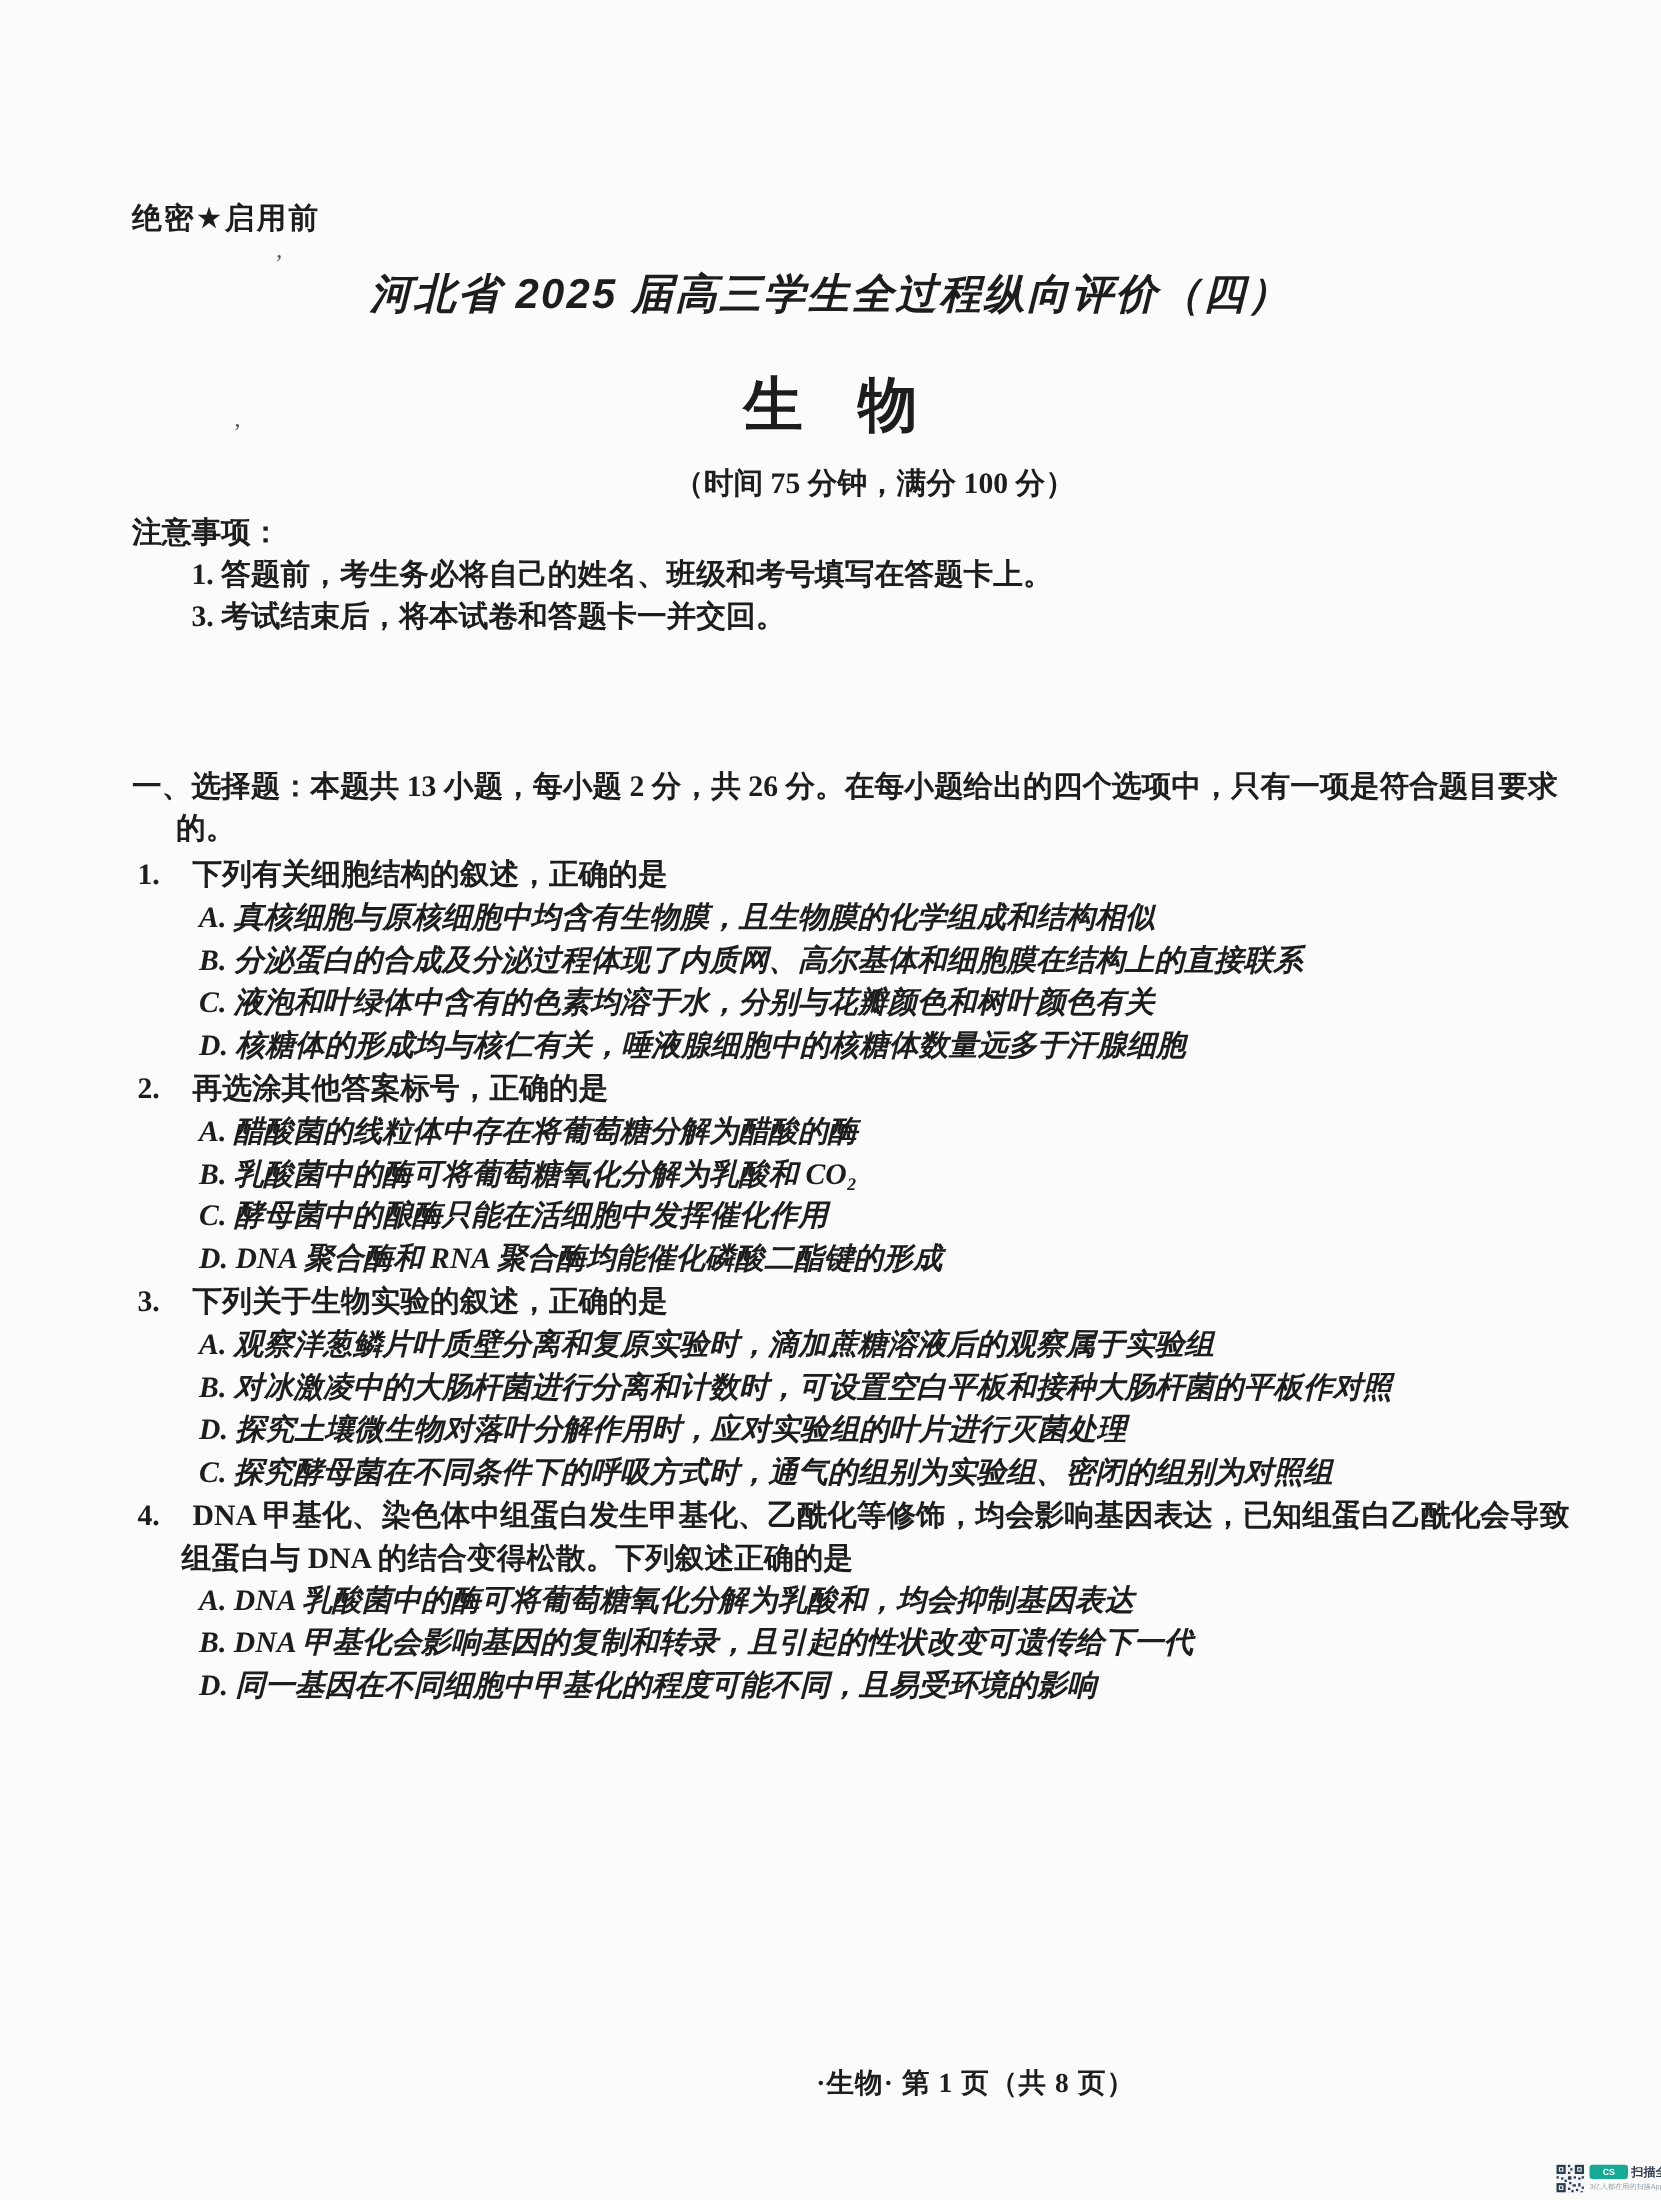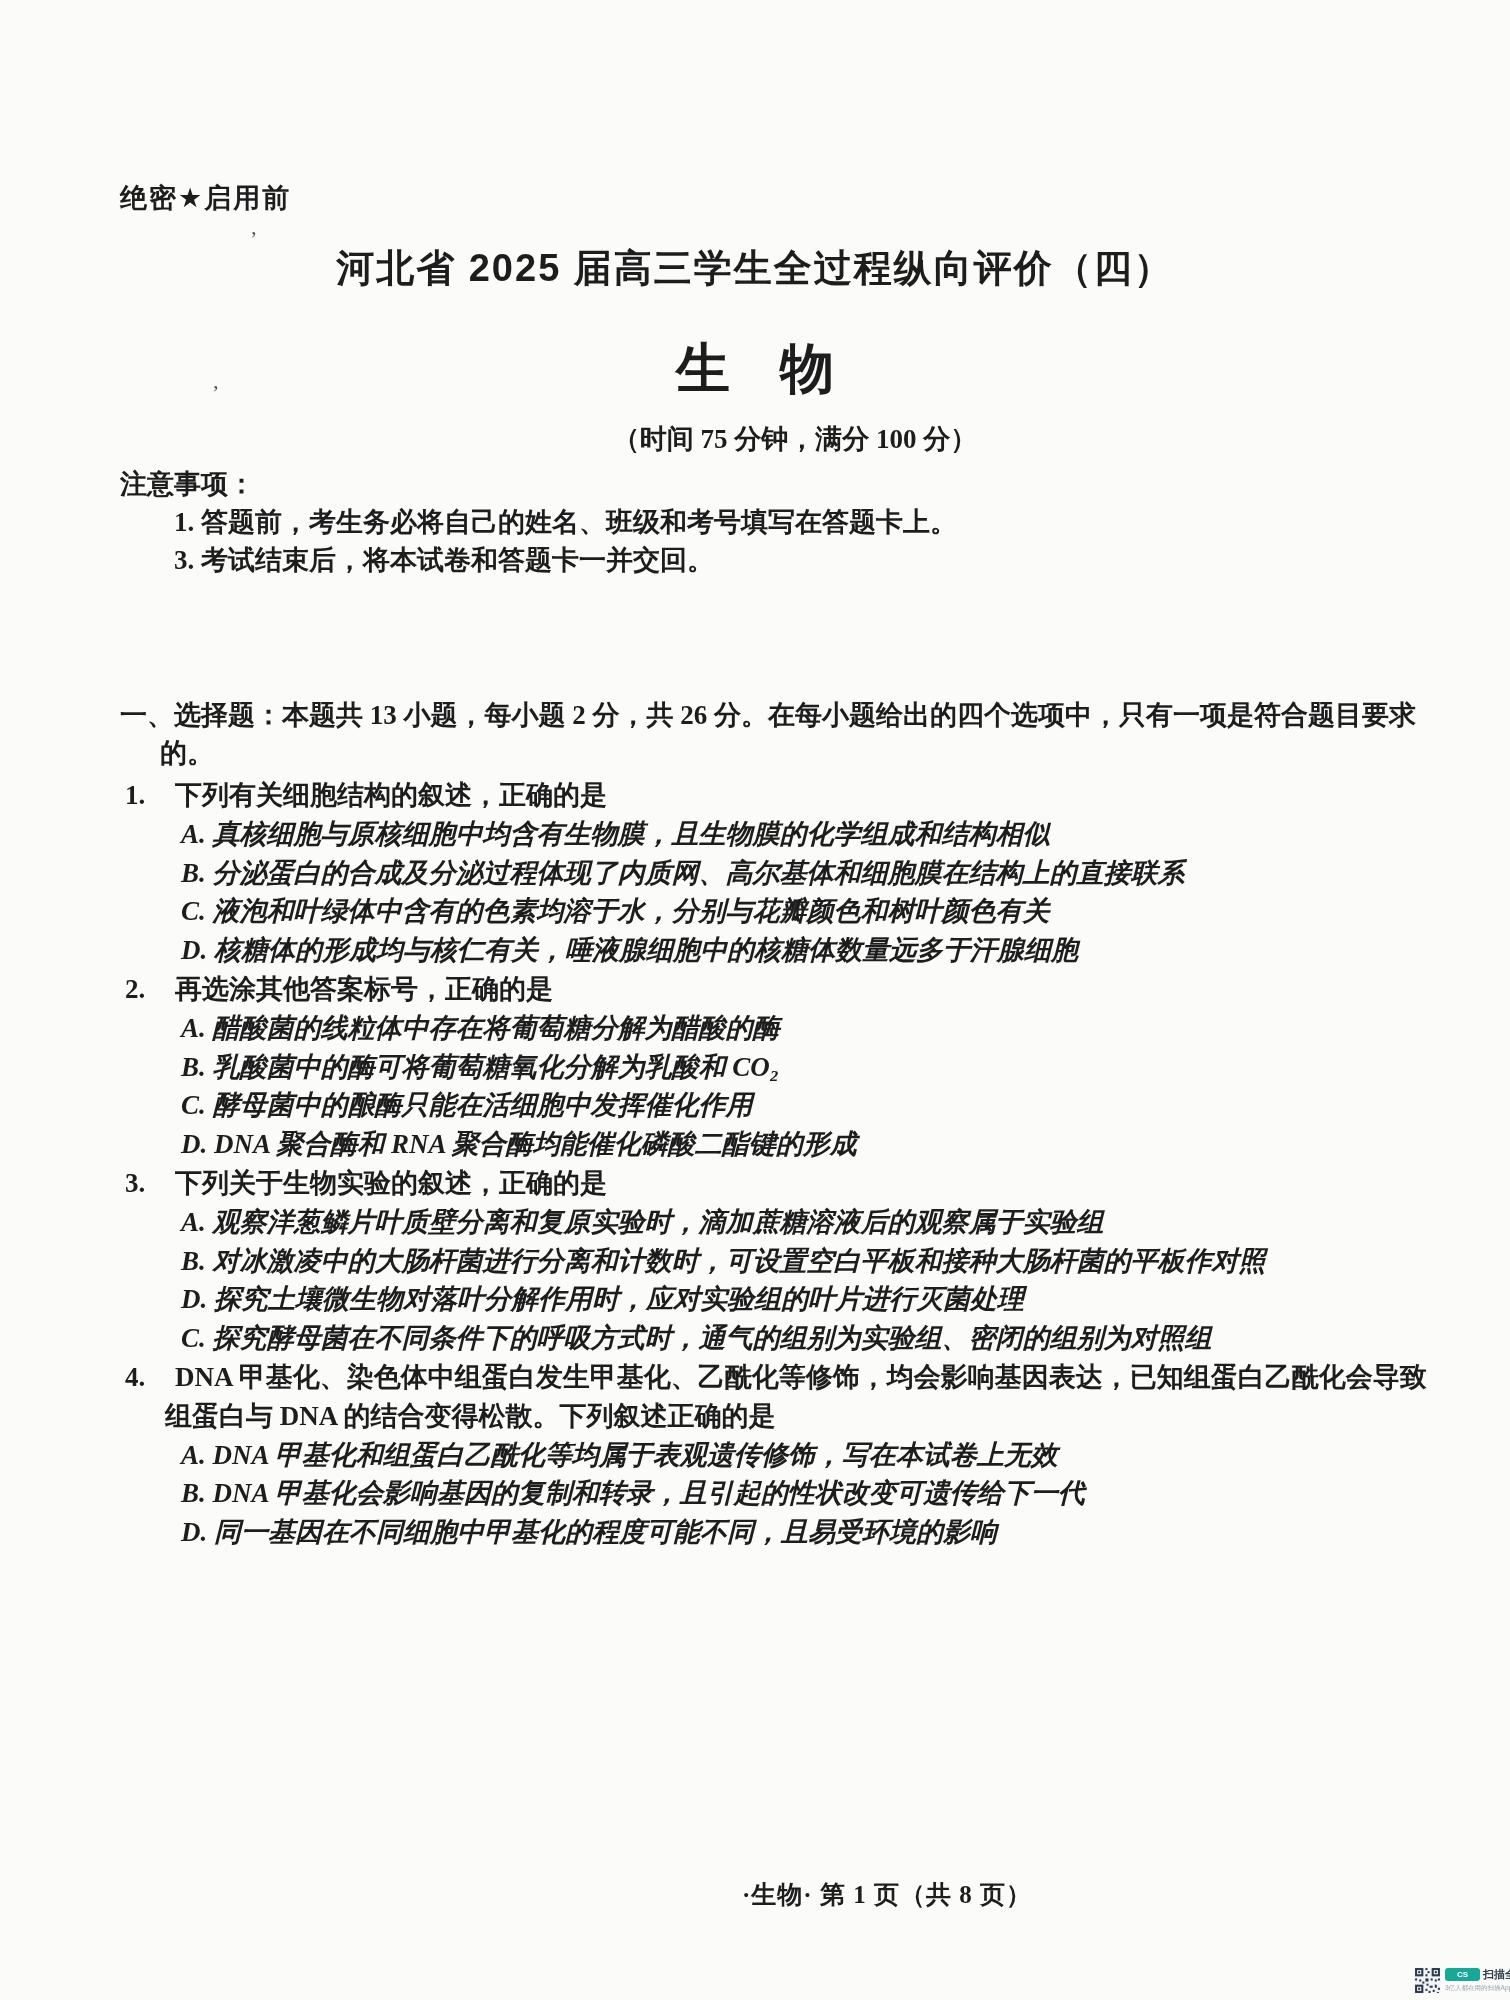--- a/index.html
+++ b/index.html
@@ -8,21 +8,21 @@
     background:#fbfbf9;
     font-family:"Liberation Serif","DejaVu Serif",serif;
     color:#1d1d1d;
     overflow:hidden;
   }
   .abs{position:absolute;}
   .center{left:0;width:1510px;text-align:center;}
   .heiti{font-family:"Liberation Sans","DejaVu Sans",sans-serif;}
 
   #secret-label{top:185px;left:120px;font-size:27px;font-weight:700;line-height:1;letter-spacing:2px;}
-  #exam-title{top:249px;font-size:38px;font-weight:700;line-height:1;letter-spacing:2px;}
+  #exam-title{top:249px;font-size:38px;font-weight:700;line-height:1;letter-spacing:2px;font-style:italic;}
   #subject-title{top:341px;font-size:54px;font-weight:700;line-height:1;}
   #subject-title span{letter-spacing:50px;margin-left:50px;}
   #exam-meta{top:426px;font-size:27px;font-weight:600;line-height:1;padding-left:40px;}
 
   #notice-heading{top:471px;left:120px;font-size:27px;font-weight:700;line-height:1;}
   #notice-list{top:503px;left:120px;width:1304px;font-size:27px;font-weight:600;}
   #notice-list p{margin:0;line-height:38px;text-indent:2em;}
 
   #section-heading{top:696px;left:120px;width:1304px;font-size:27px;font-weight:700;
     line-height:38px;padding-left:40px;text-indent:-40px;box-sizing:border-box;margin:0;}
@@ -91,21 +91,21 @@
   <div class="q">
     <p class="q-stem"><span class="q-num">3.</span><span>下列关于生物实验的叙述，正确的是</span></p>
     <p class="opt">A. 观察洋葱鳞片叶质壁分离和复原实验时，滴加蔗糖溶液后的观察属于实验组</p>
     <p class="opt">B. 对冰激凌中的大肠杆菌进行分离和计数时，可设置空白平板和接种大肠杆菌的平板作对照</p>
     <p class="opt">D. 探究土壤微生物对落叶分解作用时，应对实验组的叶片进行灭菌处理</p>
     <p class="opt">C. 探究酵母菌在不同条件下的呼吸方式时，通气的组别为实验组、密闭的组别为对照组</p>
   </div>
 
   <div class="q">
     <p class="q-stem"><span class="q-num">4.</span><span>DNA 甲基化、染色体中组蛋白发生甲基化、乙酰化等修饰，均会影响基因表达，已知组蛋白乙酰化会导致组蛋白与 DNA 的结合变得松散。下列叙述正确的是</span></p>
-    <p class="opt">A. DNA 甲基化和组蛋白乙酰化等均属于表观遗传修饰，写在本试卷上无效</p>
+    <p class="opt">A. DNA 乳酸菌中的酶可将葡萄糖氧化分解为乳酸和，均会抑制基因表达</p>
     <p class="opt">B. DNA 甲基化会影响基因的复制和转录，且引起的性状改变可遗传给下一代</p>
     <p class="opt">D. 同一基因在不同细胞中甲基化的程度可能不同，且易受环境的影响</p>
   </div>
 
 </div>
 
 <div id="page-footer" class="abs">·生物· 第 1 页（共 8 页）</div>
 
 <div id="watermark" class="abs">
   <svg id="qr" viewBox="0 0 26 26" xmlns="http://www.w3.org/2000/svg">

